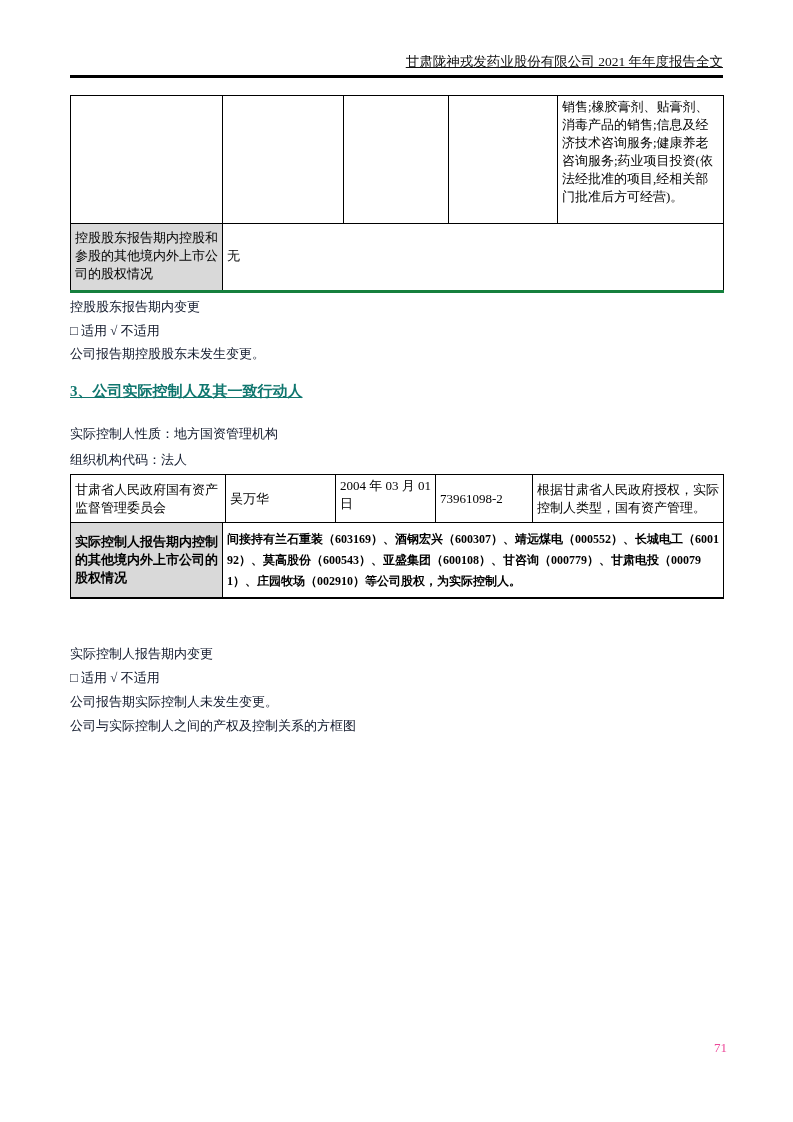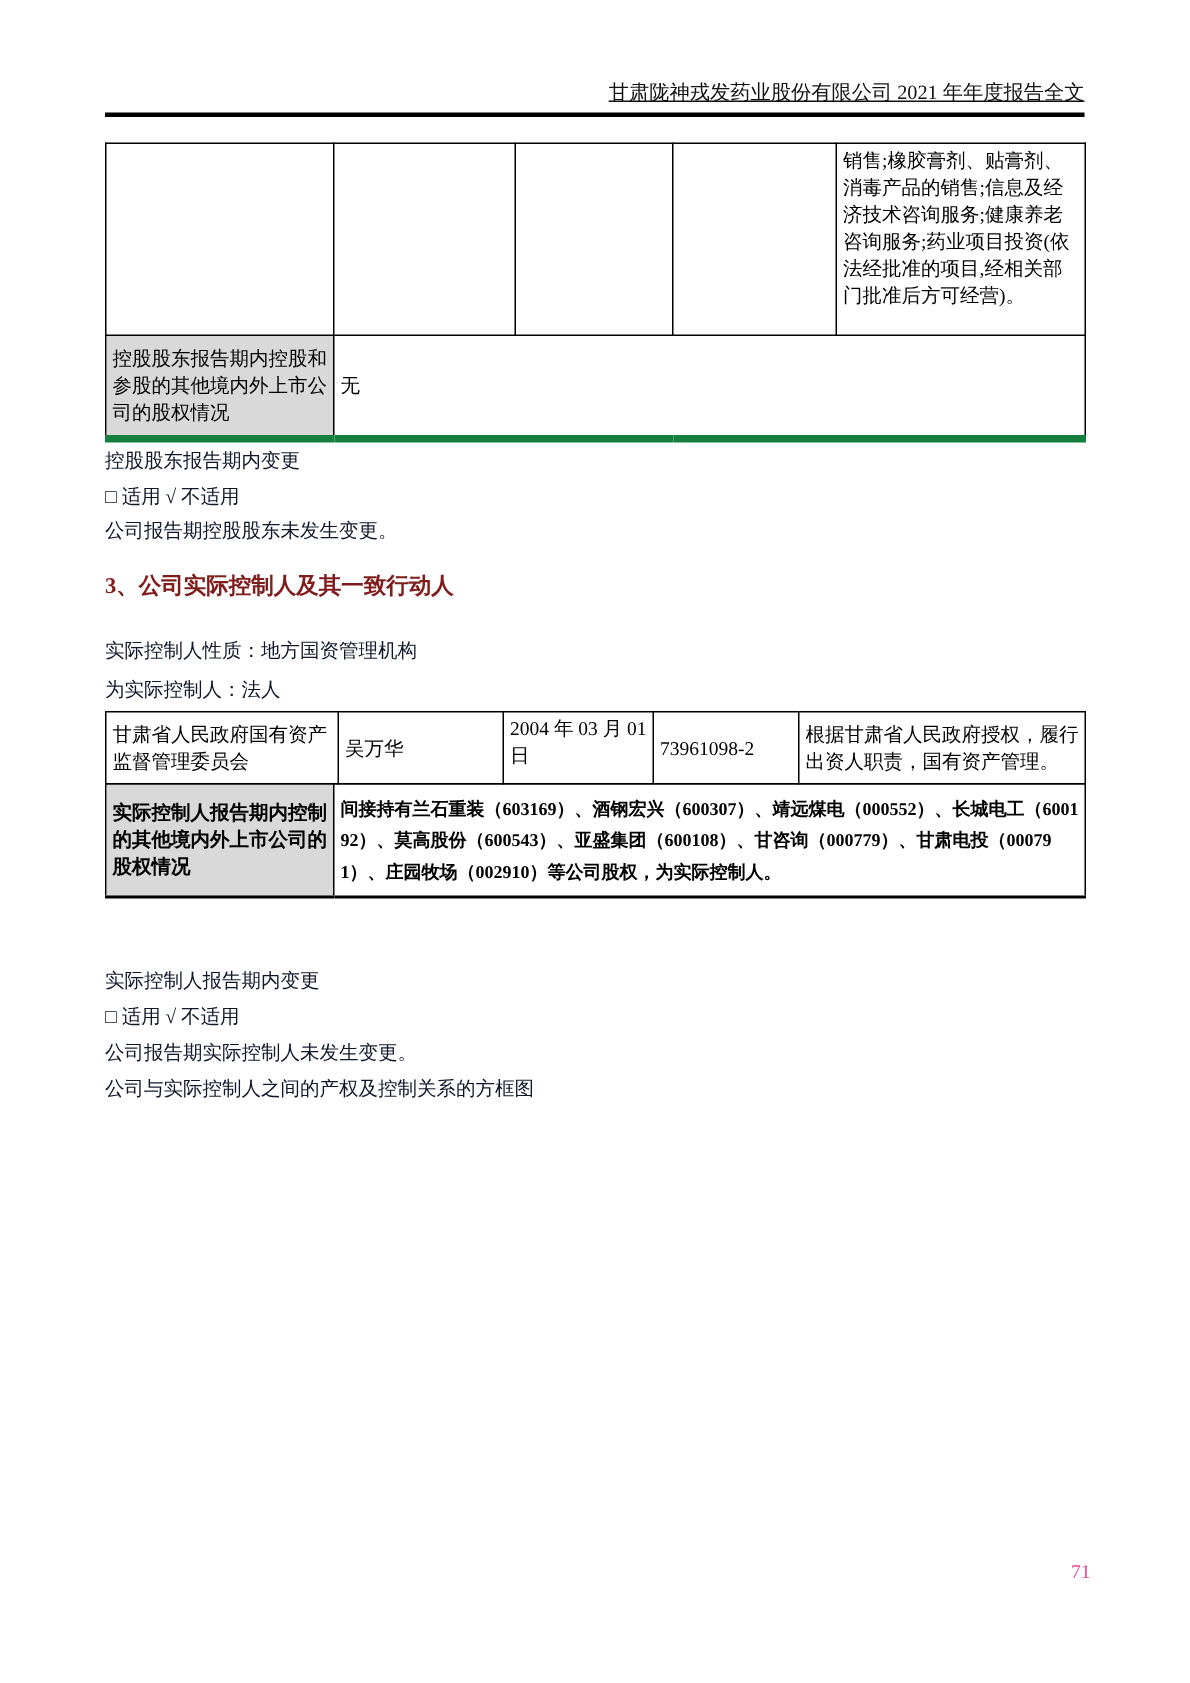--- a/index.html
+++ b/index.html
@@ -29,29 +29,29 @@
     line-height:18px;
     padding:2px 4px;
     word-break:break-all;
     overflow:hidden;
   }
   .gray { background:#d9d9d9; }
 
   .t1 { position:absolute; top:95px; left:0; }
   .t1 .r1 td { height:123px; vertical-align:top; }
   .t1 .r2 td { height:62px; vertical-align:middle; }
-  .t1 .r2 td { border-bottom:5px solid #15803d; }
+  .t1 .r2 td { border-bottom:3px solid #15803d;font-family:Liberation Mono, monospace; }
 
   .para {
     position:absolute; left:0; width:653px;
     font-size:13px; line-height:18px; color:#0f172a;
   }
   .h3 {
     position:absolute; left:0; width:653px;
-    font-size:15px; font-weight:bold; color:#7f1d1d; line-height:20px;
+    font-size:15px; font-weight:bold; color:#0f766e; line-height:20px;text-decoration:underline;
   }
 
   .t2wrap { position:absolute; top:474px; left:0; }
   .t2a th { height:35px; vertical-align:middle; text-align:center; background:#d9d9d9; }
   .t2a .data td { height:43px; vertical-align:middle; }
   .t2b { margin-top:-1px; }
   .t2b td { height:70px; vertical-align:middle; border-bottom:2px solid #000;font-weight:bold; }
   .t2b .val { font-size:12px; line-height:21px; }
 
   .pagenum {
@@ -91,38 +91,38 @@
     </tbody>
       </table>
 
     <div class="para" style="top:298px">控股股东报告期内变更</div>
     <div class="para" style="top:322px">□ 适用 √ 不适用</div>
     <div class="para" style="top:345px">公司报告期控股股东未发生变更。</div>
 
     <div class="h3" style="top:381px">3、公司实际控制人及其一致行动人</div>
 
     <div class="para" style="top:425px">实际控制人性质：地方国资管理机构</div>
-    <div class="para" style="top:451px">为实际控制人：法人</div>
+    <div class="para" style="top:451px">组织机构代码：法人</div>
 
     <div class="t2wrap">
       <table class="t2a">
         <colgroup>
           <col style="width:155px">
             <col style="width:110px">
             <col style="width:100px">
           <col style="width:97px">
             <col style="width:191px">
         </colgroup>
         <tbody>
         <tr class="data">
           <td>甘肃省人民政府国有资产监督管理委员会</td>
           <td>吴万华</td>
           <td style="vertical-align:top">2004 年 03 月 01 日</td>
           <td>73961098-2</td>
-          <td>根据甘肃省人民政府授权，履行出资人职责，国有资产管理。</td>
+          <td>根据甘肃省人民政府授权，实际控制人类型，国有资产管理。</td>
         </tr>
       </tbody>
         </table>
       <table class="t2b">
         <colgroup>
           <col style="width:152px">
             <col style="width:501px">
         </colgroup>
         <tbody>
             <tr>

